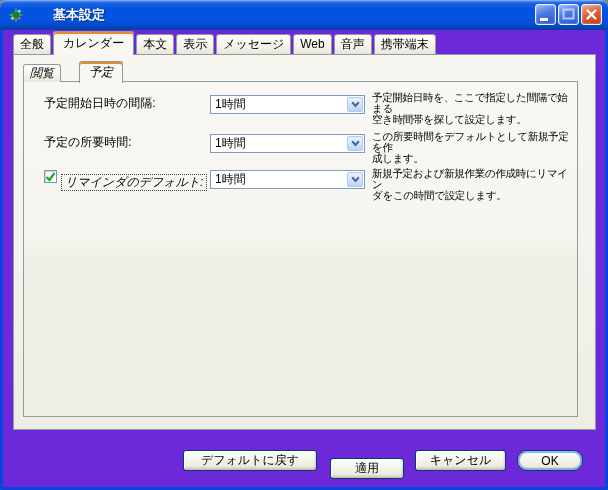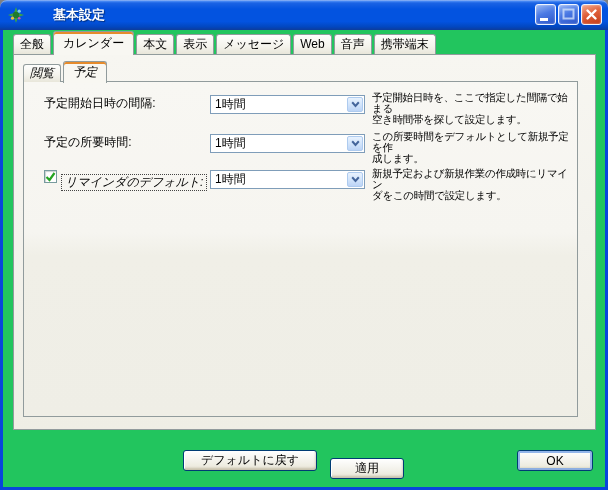--- a/index.html
+++ b/index.html
@@ -28,21 +28,21 @@
   }
   .btn-blue { background:linear-gradient(160deg,#9ab9f4 0%,#4a79e4 45%,#2c55c8 100%); }
   .btn-min { right:52px; }
   .btn-max { right:29px; }
   .btn-close { right:6px; background:linear-gradient(160deg,#f2ab92 0%,#e0603a 45%,#c23b16 100%); }
 
   
   .body {
     position:absolute; left:0; top:30px; width:608px; height:460px;
     border-left:3px solid #0845dc; border-right:3px solid #0845dc; border-bottom:3px solid #0845dc;
-    background:#22c55e;
+    background:#6d28d9;
   }
 
   .tab { 
     height:20px; line-height:19px; padding:0 6px; margin-right:2px;
     font-size:12px; color:#000; white-space:nowrap;
     border:1px solid #919b9c; border-bottom:none; border-radius:3px 3px 0 0;
     background:linear-gradient(180deg,#fefefd 0%,#f4f3ec 60%,#e8e6da 100%);
   }
   .tab.selected {
     height:24px; line-height:22px; padding:0 9px; margin-bottom:-1px;
@@ -56,21 +56,21 @@
     position:absolute; left:10px; top:24px; width:583px; height:376px;
     border:1px solid #919b9c;
     background:linear-gradient(180deg,#f7f6f1 0%,#f3f2ec 50%,#efeee5 100%);
   }
 
   .inner-strip {
     position:absolute; left:9px; top:4px; height:23px;
     display:flex; align-items:flex-end; z-index:2;font-style:italic;
   }
   .inner-strip .tab { height:18px; line-height:17px; }
-  .inner-strip .tab.selected { height:22px; line-height:20px; }
+  .inner-strip .tab.selected { height:22px; line-height:20px;margin-left:16px; }
   .inner-page {
     position:absolute; left:9px; top:26px; width:555px; height:336px;
     border:1px solid #919b9c;
     background:linear-gradient(180deg,#f8f7f3 0%,#f6f5f0 45%,#f0efe7 52%,#efeee6 100%);
   }
 
   .setting-label { position:absolute; font-size:12px; line-height:13px; white-space:nowrap; color:#000; }
   .lbl-r1 { left:20px; top:15px; }
   .lbl-r2 { left:20px; top:54px; }
 
@@ -110,22 +110,22 @@
     position:absolute; top:420px; height:21px;
     border:1px solid #003c74; border-radius:3px; font-size:12px;
     font-family:"Liberation Sans","DejaVu Sans",sans-serif;
     background:linear-gradient(180deg,#ffffff 0%,#f5f4ee 45%,#edebdf 80%,#dddac8 100%);
     box-shadow:inset 1px 1px 0 #fff, inset -1px -2px 2px rgba(160,150,120,.35);
     display:flex; align-items:center; justify-content:center; white-space:nowrap;
   }
   .btn-restore { left:180px; width:134px; }
   .btn-apply   { left:327px; width:74px;margin-top:8px; }
   .btn-cancel  { left:412px; width:91px; }
-  .btn-ok      { left:514px; width:76px;
-    box-shadow:inset 0 0 0 2px rgba(128,168,230,.85), inset -1px -2px 2px rgba(160,150,120,.25); }
+  .btn-ok      { left:514px; width:66px;
+    box-shadow:inset 0 0 0 2px rgba(128,168,230,.85), inset -1px -2px 2px rgba(160,150,120,.25);border-radius:10px; }
 </style>
 </head>
 <body>
 
 <div class="window">
 
   <div class="titlebar">
     <span class="title-icon">
       <svg width="16" height="16" viewBox="0 0 16 16">
         <path d="M8 0 L10 6 L16 8 L10 10 L8 16 L6 10 L0 8 L6 6 Z" fill="#3fa53f"></path>
@@ -214,16 +214,17 @@
           </span>
         </div>
         <span class="desc desc-r3">新規予定および新規作業の作成時にリマイン
 ダをこの時間で設定します。</span>
 
       </div>
     </div>
 
     <button class="footer-btn btn-restore">デフォルトに戻す</button>
     <button class="footer-btn btn-apply">適用</button>
+    <button class="footer-btn btn-cancel">キャンセル</button>
     <button class="footer-btn btn-ok">OK</button>
 
   </div>
 </div>
 
 </body></html>

